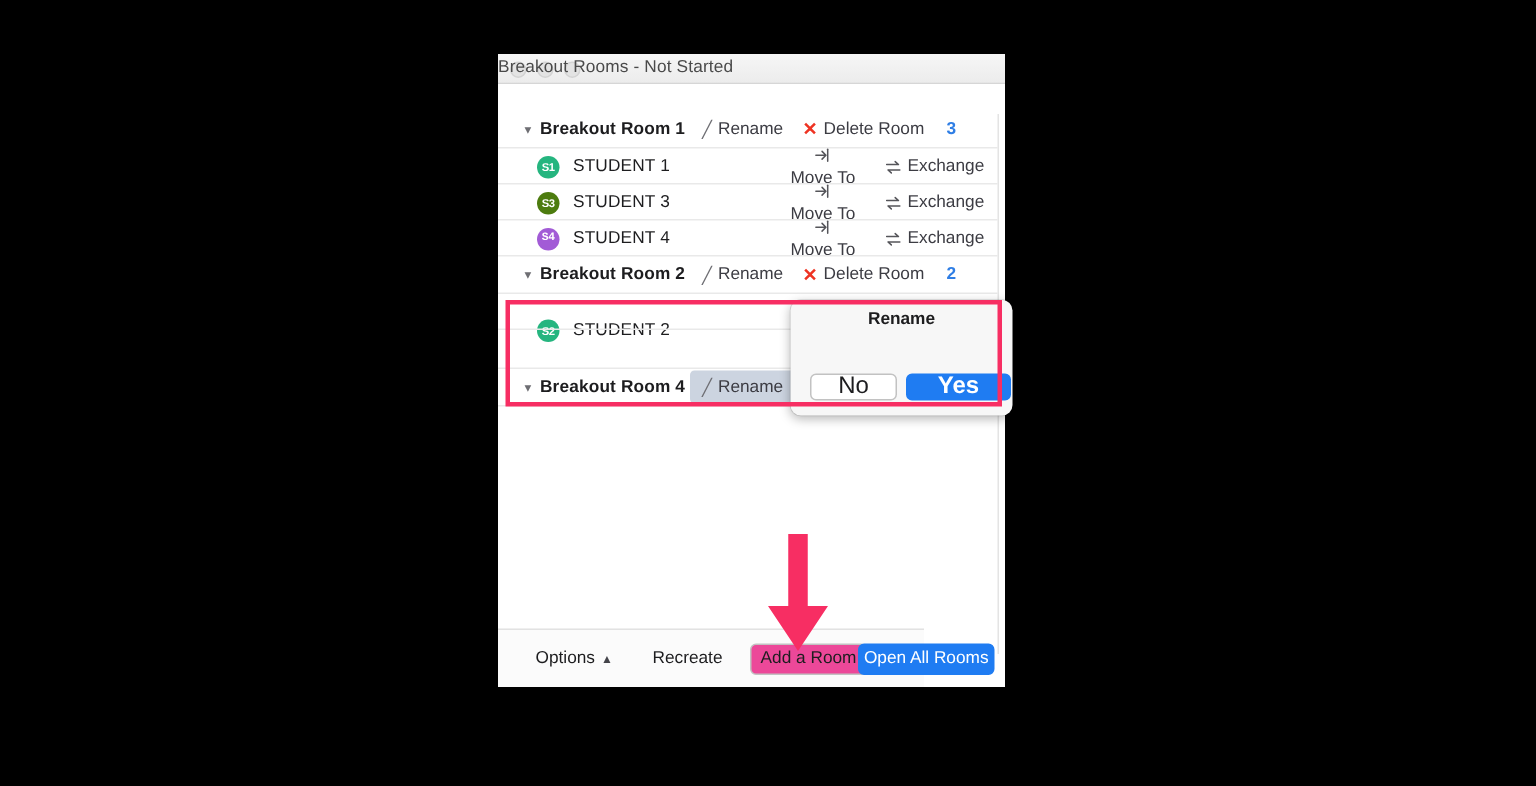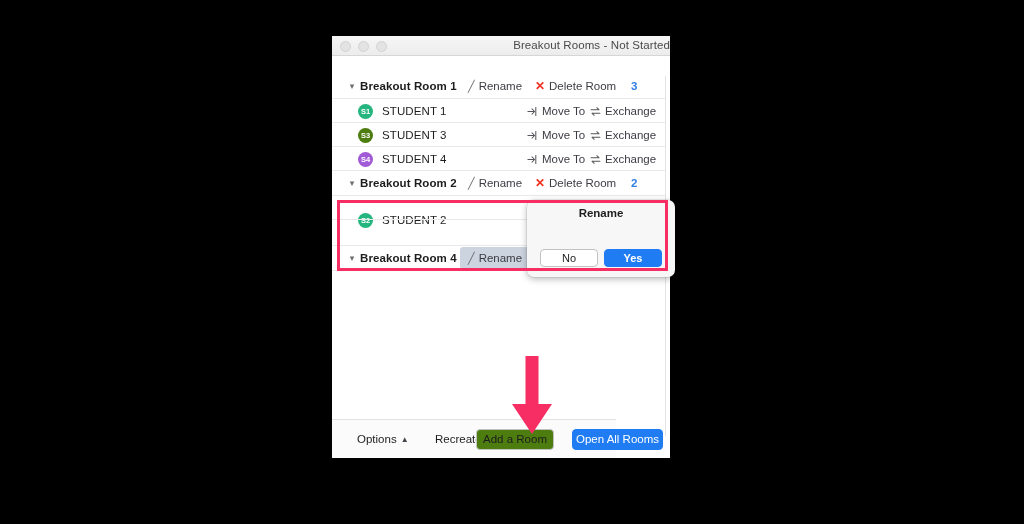--- a/index.html
+++ b/index.html
@@ -42,21 +42,21 @@
     background: #e3e3e3;
     border: 1px solid #d3d3d3;
     box-sizing: border-box;
   }
   .traffic.c1 { left: 8px; }
   .traffic.c2 { left: 26px; }
   .traffic.c3 { left: 44px; }
   .titlebar-title {
     position: absolute;
     left: 0; right: 0; top: 3px;
-    text-align: right;
+    text-align: left;
     font-size: 11.5px;
     color: #4a4a4a;
     letter-spacing: .1px;
   }
 
   
   .room-list {
     position: relative;
     height: 383px;
     background: #ffffff;
@@ -147,21 +147,21 @@
     position: absolute;
     border: 0;
   }
   .pname {
     position: absolute;
     left: 50px;
     font-size: 11.5px;
     color: #1d1d1f;
     letter-spacing: .1px;
   }
-  .act.moveto { left: 195px; }
+  .act.moveto { left: 195px; flex-direction: column; }
   .act.exchange { left: 258px; }
   .icon-glyph {
     display: inline-flex;
     align-items: center;
     color: #55555a;
   }
 
   
   .rename-chip {
     position: absolute;
@@ -203,23 +203,23 @@
     position: absolute;
     height: 21px;
     border-radius: 4px;
     font-size: 11.5px;
     display: flex;
     align-items: center;
     justify-content: center;
     box-sizing: border-box;
   }
   .btn-add {
-    left: 144px;
+    left: 168px;
     width: 78px;
-    background: #4d7c0f;
+    background: #ec4899;
     border: 1px solid #c2c2c2;
     color: #1d1d1f;
   }
   .btn-open {
     left: 240px;
     width: 91px;
     background: #1f7cf2;
     border: 1px solid #1f7cf2;
     color: #ffffff;
   }
@@ -267,36 +267,36 @@
     color: #1d1d1f;
     font-family: "Liberation Sans", sans-serif;
     padding: 0 4px;
     outline: none;
   }
   .dlg-btn {
     position: absolute;
     top: 49px;
     height: 18px;
     border-radius: 4px;
-    font-size: 11px;
+    font-size: 16px;
     display: flex;
     align-items: center;
     justify-content: center;
     box-sizing: border-box;
   }
   .dlg-no {
     left: 13px;
     width: 58px;
     background: #ffffff;
     border: 1px solid #c2c2c2;
     color: #1d1d1f;
   }
   .dlg-yes {
     left: 77px;
-    width: 58px;
+    width: 70px;
     background: #1f7cf2;
     border: 1px solid #1f7cf2;
     color: #ffffff;
     font-weight: bold;
   }
 
   
   #highlight-box {
     position: absolute;
     left: 337px;
@@ -385,21 +385,21 @@
           <svg width="11" height="11" viewBox="0 0 12 12">
               <path d="M1.2 4h8.4M7.4 1.9 9.8 4M10.8 8H2.4M4.6 10.1 2.2 8" fill="none" stroke="#55555a" stroke-width="1.1" stroke-linecap="round" stroke-linejoin="round"></path>
             </svg>
         </span>
         <span>Exchange</span>
       </div>
     </div>
     <div class="sep" style="top:90px;"></div>
 
     <div class="row" style="top:91px;">
-      <div class="avatar" style="background:#a25bd6;">S4</div>
+      <div class="avatar" style="background:#a25bd6;font-family:Liberation Mono, monospace;">S4</div>
       <div class="pname">STUDENT 4</div>
       <div class="act moveto">
         <span class="icon-glyph">
           <svg width="11" height="11" viewBox="0 0 12 12">
               <path d="M1 6h7M5.5 3.2 8.3 6l-2.8 2.8" fill="none" stroke="#55555a" stroke-width="1.1" stroke-linecap="round" stroke-linejoin="round"></path>
               <path d="M9.6 1.6v8.8" fill="none" stroke="#55555a" stroke-width="1.1" stroke-linecap="round"></path>
             </svg>
         </span>
         <span>Move To</span>
       </div>

